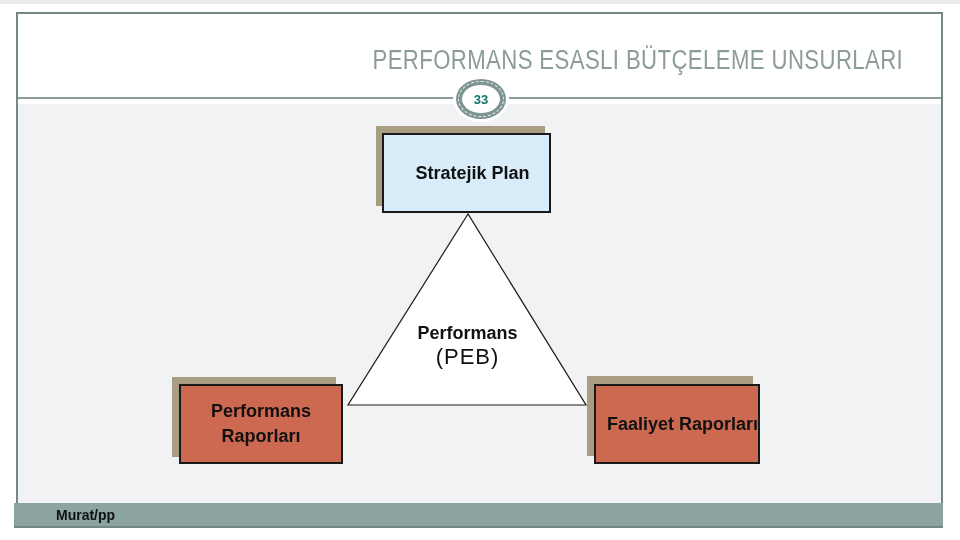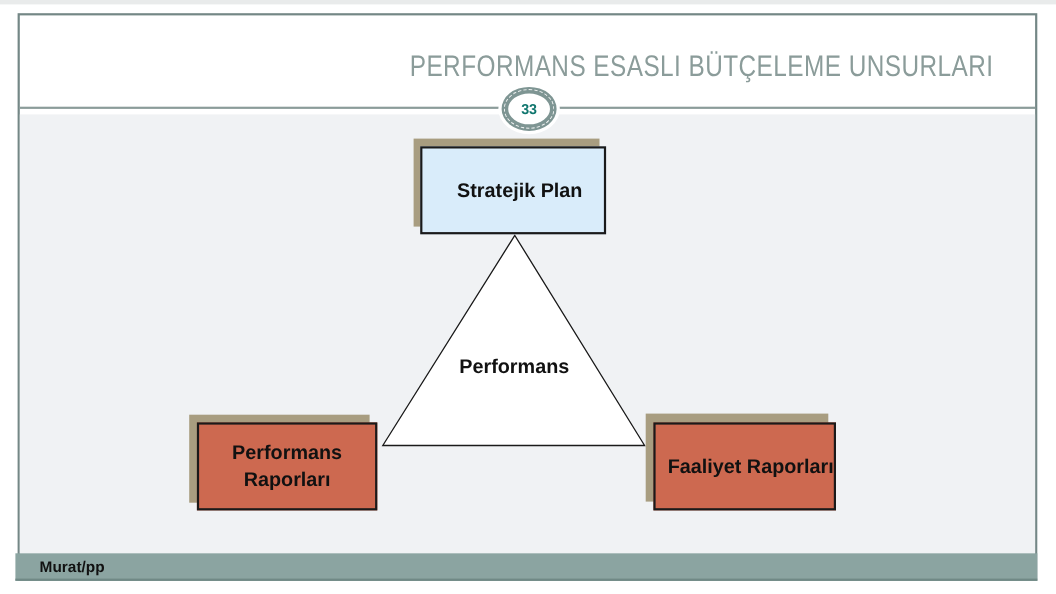--- a/index.html
+++ b/index.html
@@ -85,21 +85,21 @@
   .node-left    { left: 179px; top: 384px; width: 164px; height: 80px; }
 
   .shadow-right { left: 587px; top: 376px; width: 166px; height: 80px; }
   .node-right   { left: 594px; top: 384px; width: 166px; height: 80px; align-items: flex-end; }
 
   
   .footer-band {
     left: 14px; top: 503px; width: 929px; height: 25px;
     background: #8ba4a1;
     border-bottom: 2px solid #708986;
-    display: flex; align-items: center;
+    display: flex; align-items: center; padding-left: 20px;
   }
   .footer-band span {
     margin-left: 22px;
     font-size: 14px; font-weight: bold; color: #111;
   }
 </style>
 </head>
 <body>
 
 <div class="abs top-strip"></div>
@@ -115,20 +115,21 @@
 <div class="abs badge">
   <span>33</span>
 </div>
 
 <svg class="abs triangle-svg" viewBox="0 0 248 200">
   <polygon points="124,6 4,197 242,197" fill="#ffffff" stroke="#1a1a1a" stroke-width="1.2"></polygon>
 </svg>
 
 <div class="abs tri-text">
   <div class="b">Performans</div>
+  <div class="peb">(PEB)</div>
 </div>
 
 <div class="abs shadow shadow-top"></div>
 <div class="abs node blue node-top">
   <div>Stratejik Plan</div>
 </div>
 
 <div class="abs shadow shadow-left"></div>
 <div class="abs node red node-left">
   <div>Performans</div>

